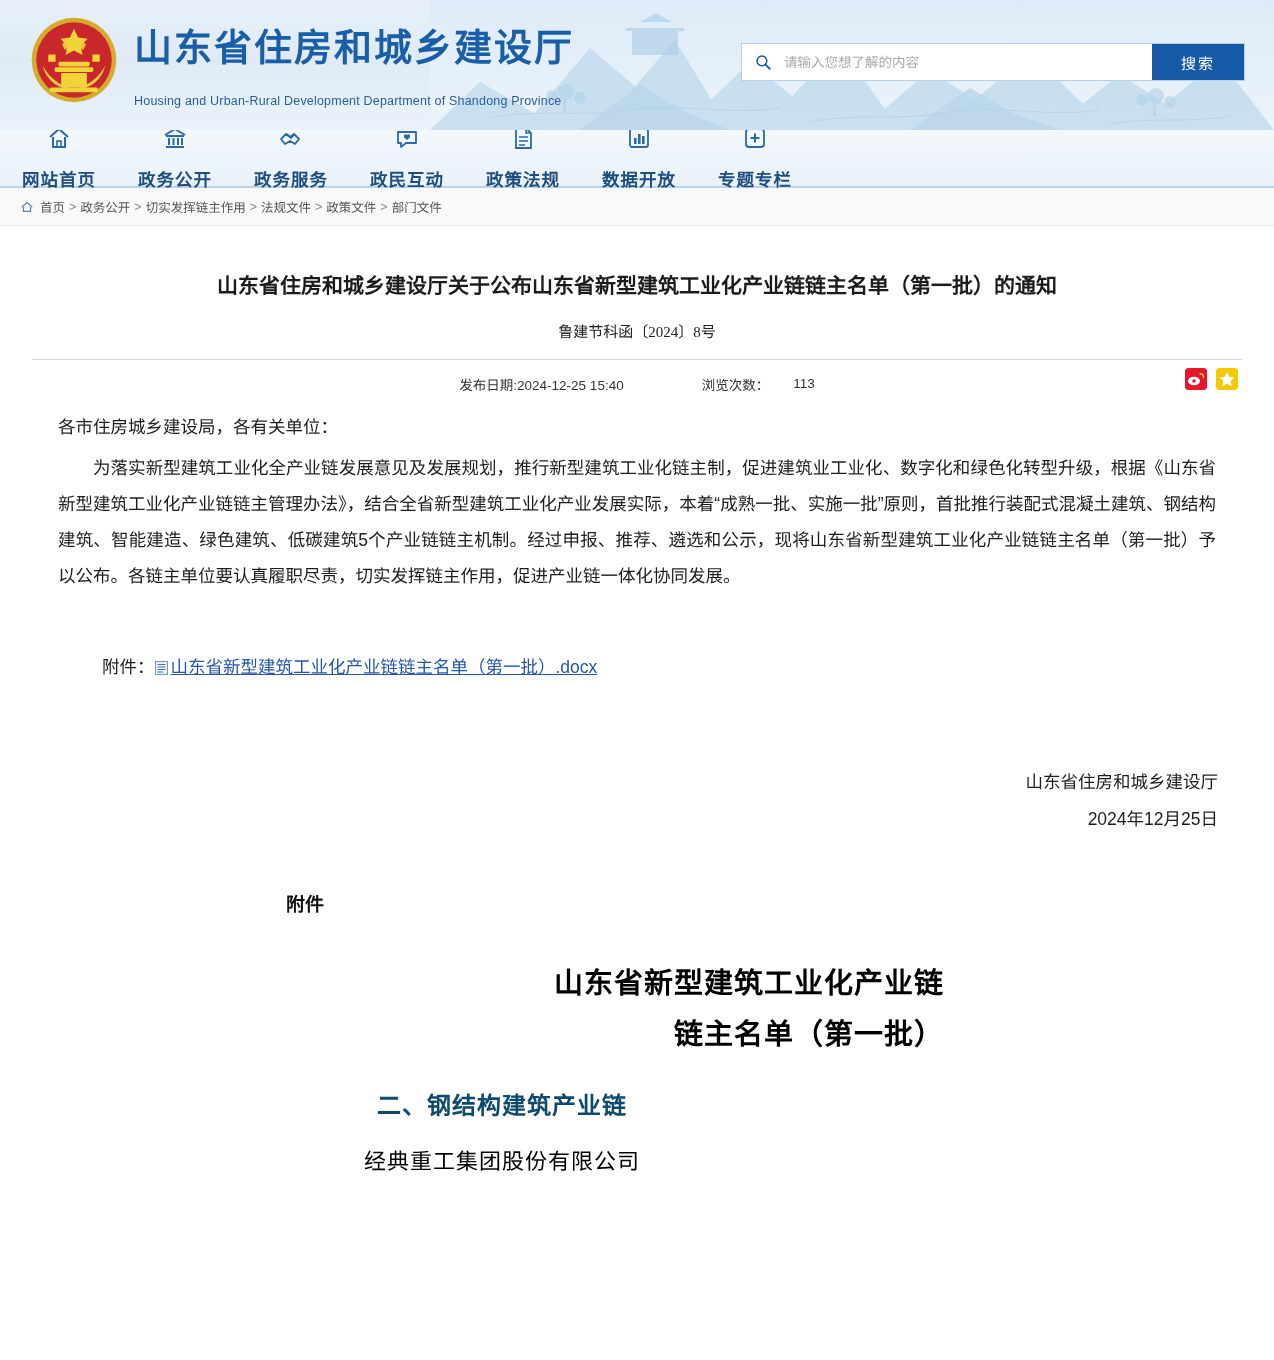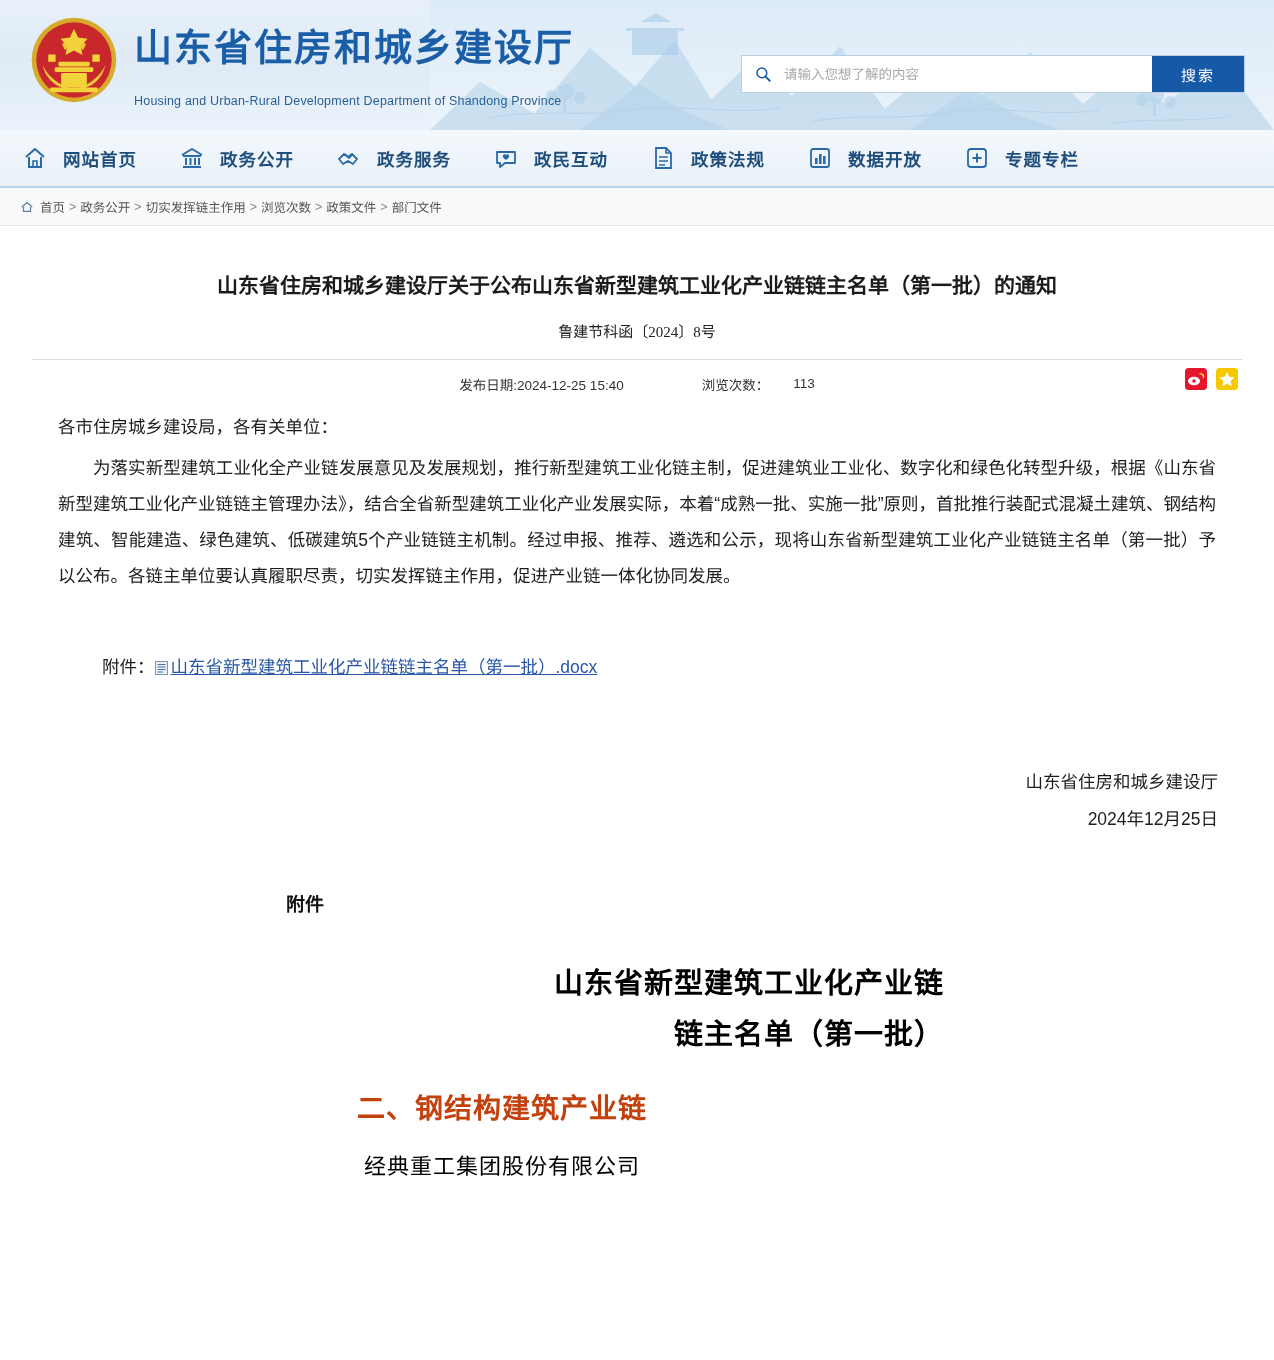--- a/index.html
+++ b/index.html
@@ -31,21 +31,21 @@
   .brand-text { padding-top: 14px; }
   .brand-cn {
     font-size: 38px; font-weight: bold; letter-spacing: 2px;
     color: #1a5ea8; line-height: 1.1;
     font-family: "Liberation Sans", "DejaVu Sans", sans-serif;
   }
   .brand-en {
     margin-top: 24px; font-size: 12.5px; color: #2a5f96; letter-spacing: .2px;
   }
   .search-box {
-    position: absolute; right: 30px; top: 56px;
+    position: absolute; right: 30px; top: 44px;
     display: flex; align-items: stretch; height: 36px;
     box-shadow: 0 0 0 1px #b9cfe4;
     background: #fff;
   }
   .search-field {
     width: 410px; height: 36px; border: 0; outline: none;
     padding-left: 42px; font-size: 13.5px; color: #333;
     background: #fff;
   }
   .search-field::placeholder { color: #a9a9a9; }
@@ -59,21 +59,21 @@
   }
 
   
   .nav-bar {
     height: 58px; background: linear-gradient(180deg,#f3f8fc,#e9f1f8);
     border-bottom: 2px solid #bcd4e8;
     display: flex; align-items: center; padding-left: 22px;
   }
   .nav-item {
     display: flex; align-items: center; gap: 15px;
-    margin-right: 42px; cursor: pointer;
+    margin-right: 42px; cursor: pointer; flex-direction: column;
   }
   .nav-item .label {
     font-size: 17.5px; font-weight: bold; color: #1f4e7d; letter-spacing: 1px;
   }
   .nav-ico { width: 26px; height: 26px; flex: 0 0 26px; }
 
   
   .crumb-wrap {
     height: 38px; background: #f7f9fb; border-bottom: 1px solid #e6e9ec;
     display: flex; align-items: center; padding-left: 20px;
@@ -138,22 +138,22 @@
     font-weight: bold; color: #111;
     font-family: "Liberation Serif","DejaVu Serif", serif;
   }
   .appendix-title {
     margin-top: 42px; text-align: right; font-size: 29px; font-weight: bold;
     color: #000; line-height: 1.75; letter-spacing: 1px;
     font-family: "Liberation Serif","DejaVu Serif", serif;
     padding-left: 30px; padding-right: 300px;
   }
   .appendix-section {
-    margin-top: 26px; text-align: center; font-size: 28px; font-weight: bold;
-    color: #c2410c; font-family: "Liberation Serif","DejaVu Serif", serif;
+    margin-top: 26px; text-align: center; font-size: 24px; font-weight: bold;
+    color: #0c4a6e; font-family: "Liberation Serif","DejaVu Serif", serif;
     padding-left: 30px; padding-right: 300px; letter-spacing: 1px;
   }
   .appendix-company {
     margin-top: 22px; text-align: center; font-size: 22px; color: #000;
     font-family: "Liberation Serif","DejaVu Serif", serif;
     padding-left: 30px; padding-right: 300px; letter-spacing: 1px;
   }
 </style>
 </head>
 <body>
@@ -321,21 +321,21 @@
   <svg class="home-ico" viewBox="0 0 16 16">
     <path d="M2 8 L8 3 L14 8" fill="none" stroke="#5f7f9c" stroke-width="1.4"></path>
     <path d="M4 8 v5 h8 v-5" fill="none" stroke="#5f7f9c" stroke-width="1.4"></path>
   </svg>
   <a>首页</a>
   <span class="crumb-sep">&gt;</span>
   <a>政务公开</a>
   <span class="crumb-sep">&gt;</span>
   <a>切实发挥链主作用</a>
   <span class="crumb-sep">&gt;</span>
-  <a>浏览次数</a>
+  <a>法规文件</a>
   <span class="crumb-sep">&gt;</span>
   <a>政策文件</a>
   <span class="crumb-sep">&gt;</span>
   <a>部门文件</a>
 </div>
 
 <div class="article">
 
   <div class="doc-title">山东省住房和城乡建设厅关于公布山东省新型建筑工业化产业链链主名单（第一批）的通知</div>
   <div class="doc-number">鲁建节科函〔2024〕8号</div>

